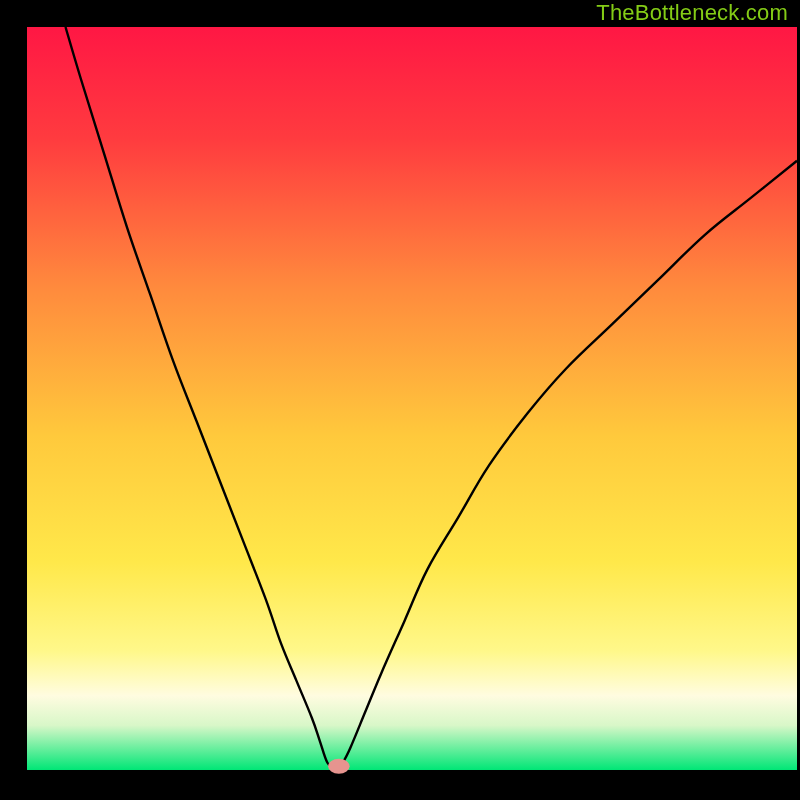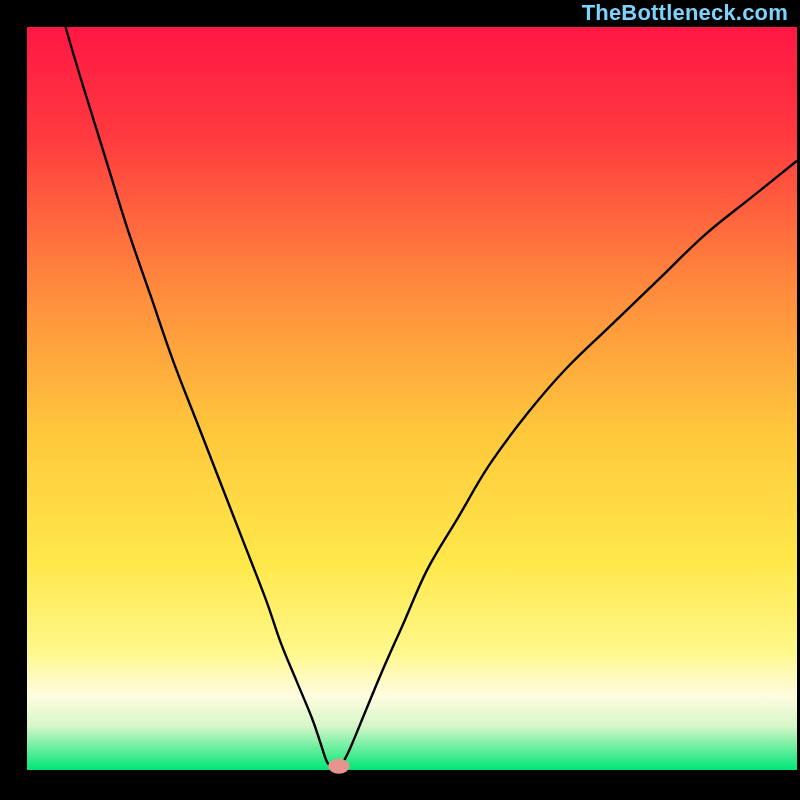--- a/index.html
+++ b/index.html
@@ -14,23 +14,23 @@
   .frame {
     position: relative;
     width: 800px;
     height: 800px;
     background: #000;
   }
   .watermark {
     position: absolute;
     top: 0;
     right: 12px;
-    color: #7dd3fc;
+    color: #84cc16;
     font-size: 22px;
-    font-weight: 700;
+    font-weight: 400;
     letter-spacing: 0.2px;
     user-select: none;
   }
   svg {
     position: absolute;
     top: 0;
     left: 0;
   }
 </style>
 </head>

